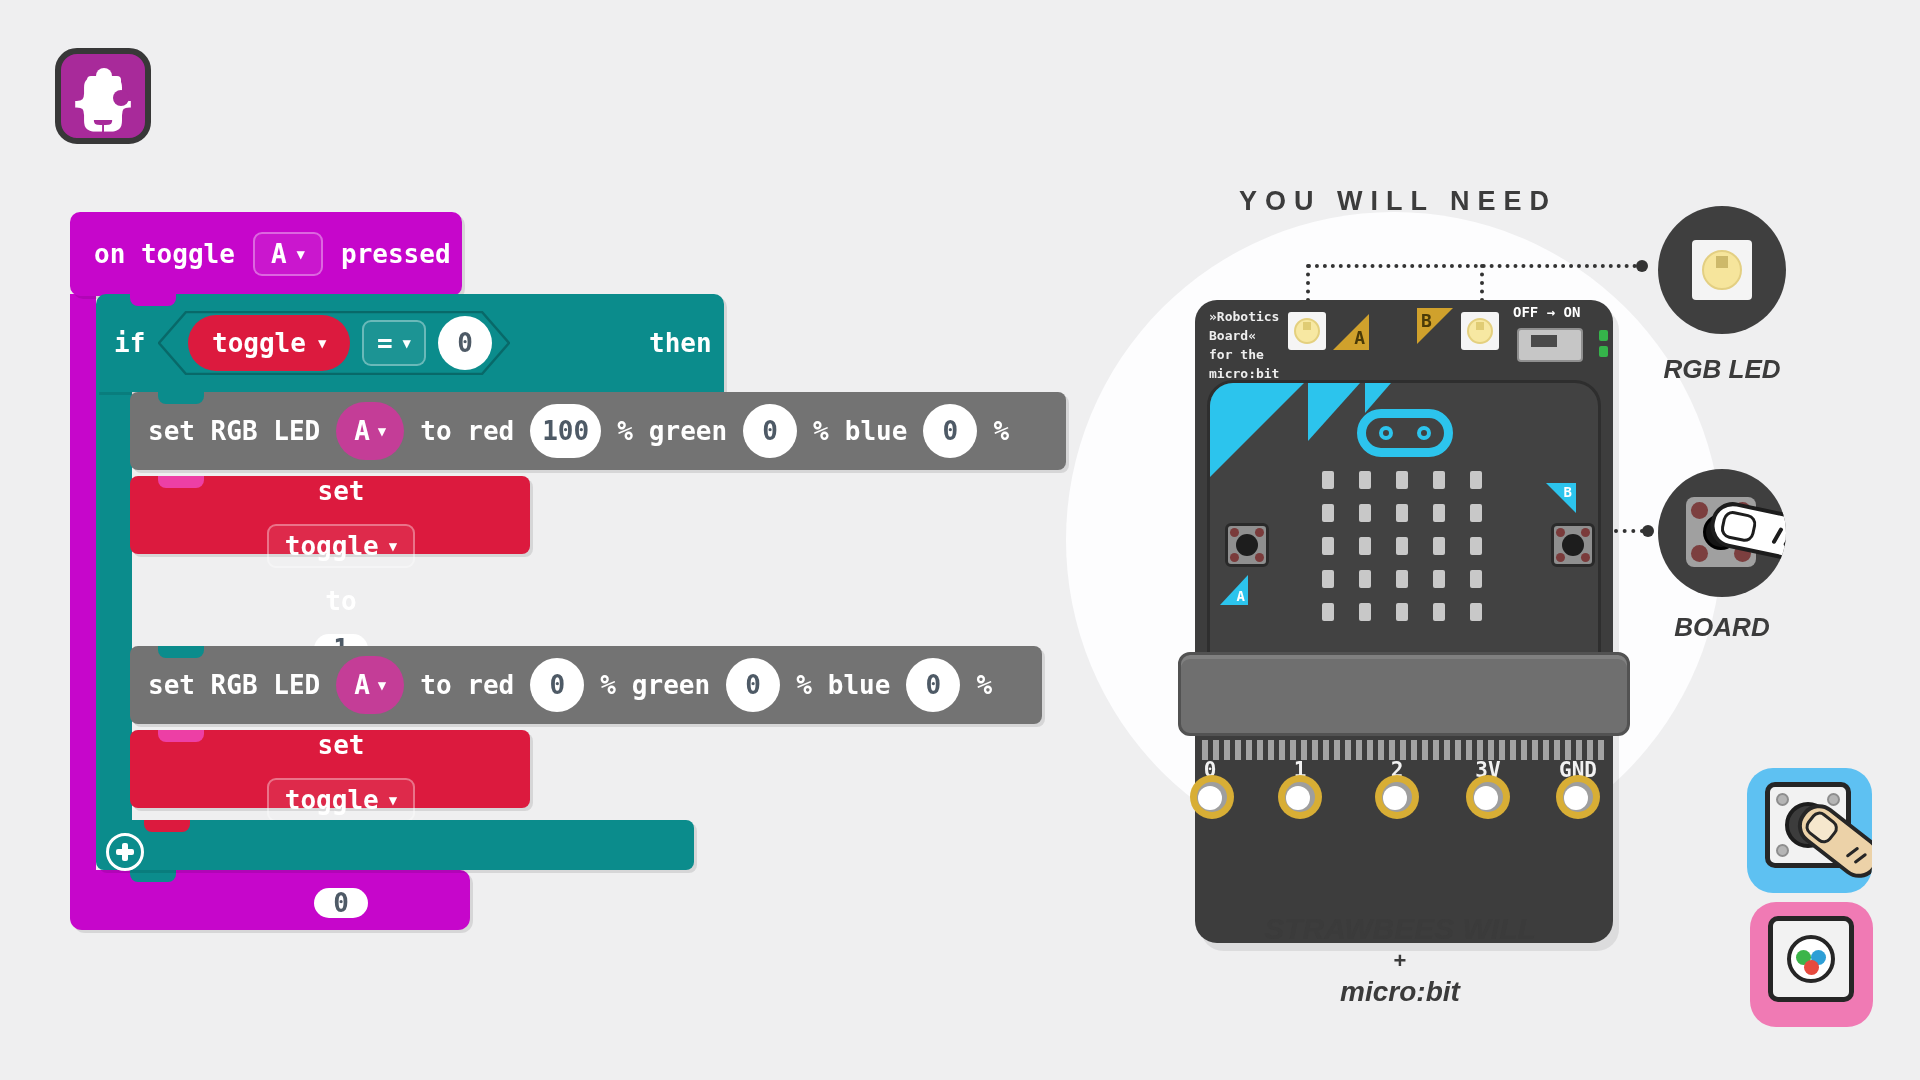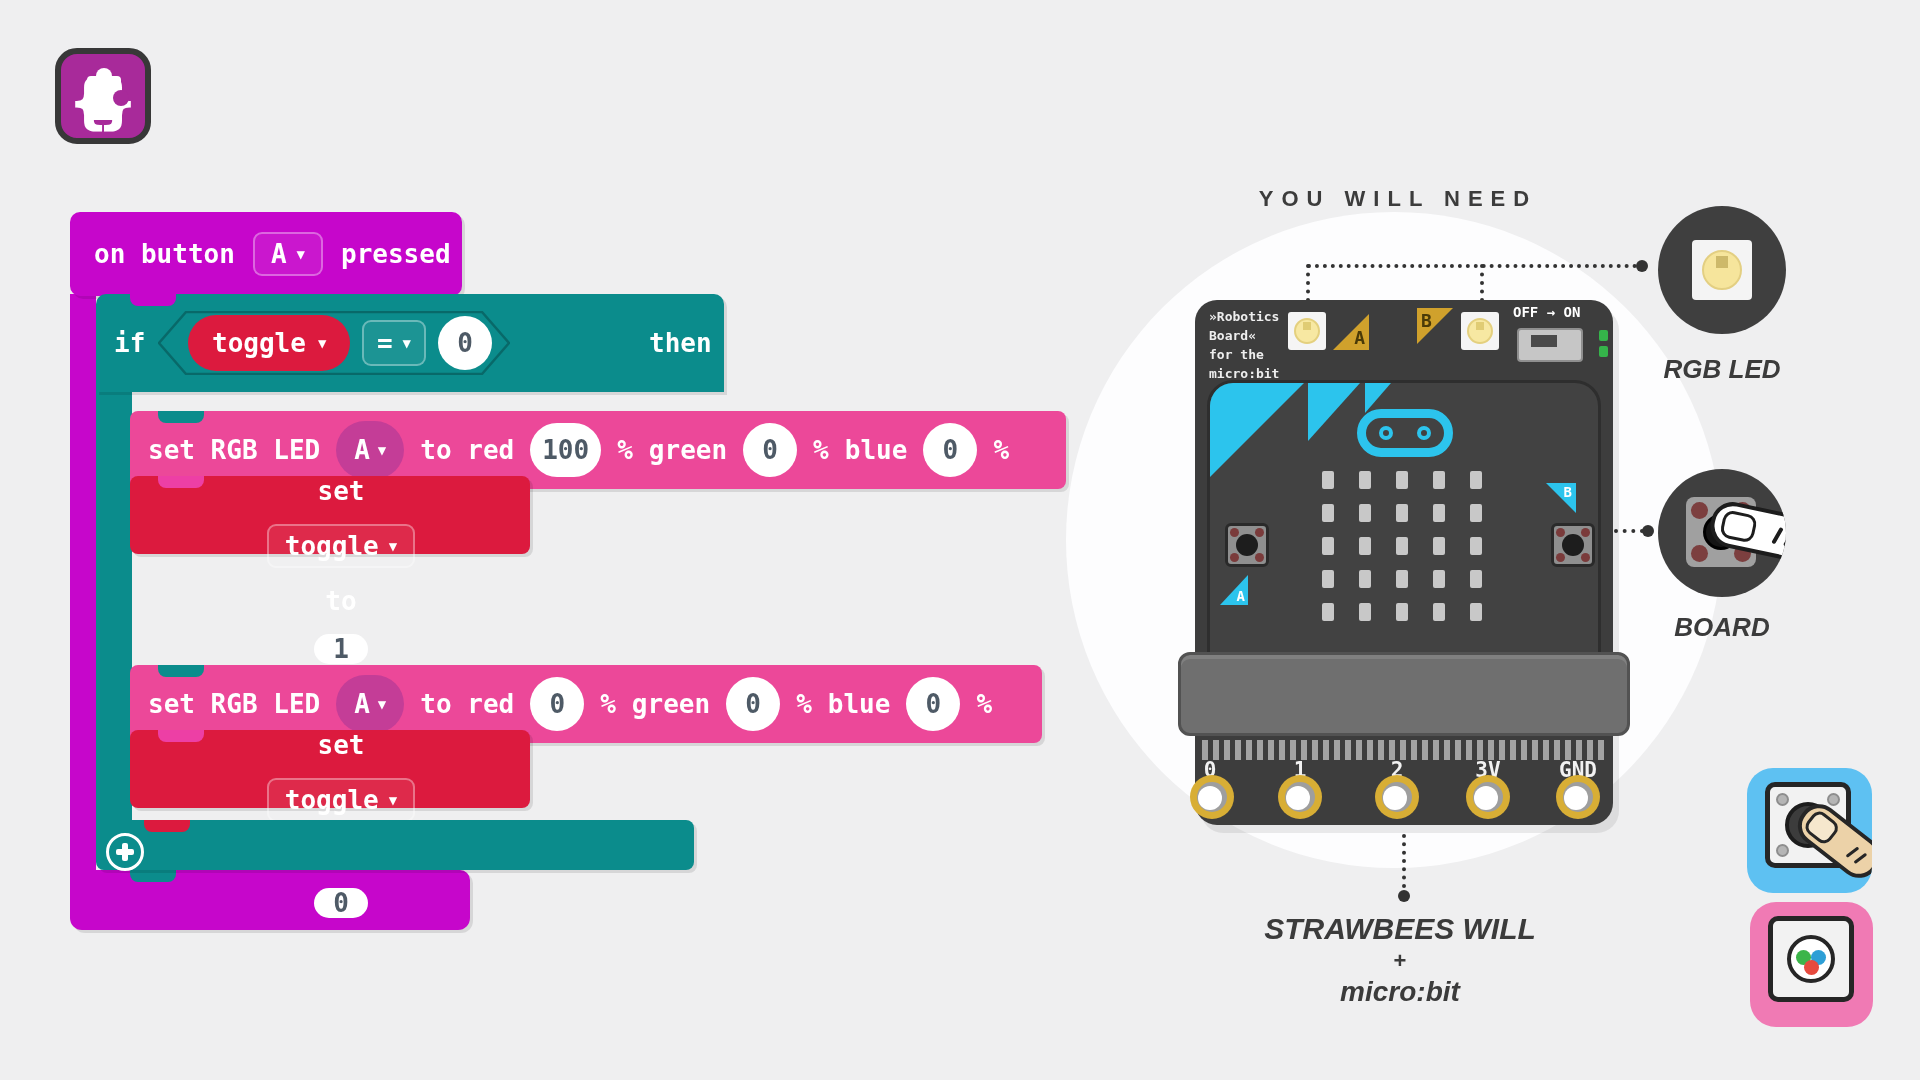--- a/index.html
+++ b/index.html
@@ -16,21 +16,21 @@
   .puzzle .bump { position:absolute; left:9px; top:-8px; width:16px; height:16px; background:#fff; border-radius:50%; }
   .puzzle .notch { position:absolute; right:-8px; top:14px; width:16px; height:16px; background:#a82a9a; border-radius:50%; }
   .page-title { position:absolute; left:188px; top:58px; font-size:58px; font-weight:bold;
                 color:#4b4b4b; letter-spacing:3px; }
 
   
   .blk { position:absolute; display:flex; align-items:center;
          font-family:"DejaVu Sans Mono", monospace; font-weight:bold; color:#fff; font-size:26px;
          box-shadow:3px 3px 0 rgba(0,0,0,0.10);padding-left:16px; }
   .magenta { background:#c606cb; } .teal { background:#0b8c8c; }
-  .pink { background:#ec4899;margin-top:19px; } .red { background:#dc1a3e;flex-direction:column; }
+  .pink { background:#737373; } .red { background:#dc1a3e;flex-direction:column; }
   .spine { position:absolute; box-shadow:none; }
   .nc { position:absolute; top:0; width:46px; height:12px; border-radius:0 0 8px 8px; }
   .nc-magenta { background:#c606cb; } .nc-teal { background:#0b8c8c; }
   .nc-pink { background:#ed3fa5; } .nc-red { background:#dc1a3e; }
 
   .dd { display:flex; align-items:center; gap:10px; justify-content:center;
         border:2px solid rgba(255,255,255,0.35); background:rgba(255,255,255,0.07);
         border-radius:9px; padding:5px 16px; }
   .dd-arrow { font-size:14px; line-height:1; }
   .oval { min-width:54px; height:54px; border-radius:27px; background:#fff; color:#4e5a66;
@@ -66,21 +66,21 @@
   #minus-btn .bar { position:absolute; left:7px; top:13px; width:18px; height:6px; background:#fff; border-radius:2px; }
   #plus-btn { left:10px; top:13px; }
   #plus-btn .bar-h { position:absolute; left:7px; top:13px; width:18px; height:6px; background:#fff; border-radius:2px; }
   #plus-btn .bar-v { position:absolute; left:13px; top:7px; width:6px; height:18px; background:#fff; border-radius:2px; }
   #blk-else .kw-else { position:absolute; left:18px; }
 
   
   .white-circle { position:absolute; left:1066px; top:212px; width:656px; height:656px;
                   border-radius:50%; background:#fdfdfe; }
   .ywn-heading { position:absolute; left:1128px; top:186px; width:540px; text-align:center;
-                 font-size:22px; font-weight:bold; letter-spacing:8px; color:#3c3c3c; }
+                 font-size:27px; font-weight:bold; letter-spacing:8px; color:#3c3c3c; }
 
   .dotline-h { position:absolute; border-top:4px dotted #333; }
   .dotline-v { position:absolute; border-left:4px dotted #333; }
   .dot-end { position:absolute; background:#333; border-radius:50%; width:12px; height:12px; }
 
   .item-circle { position:absolute; width:128px; height:128px; border-radius:50%; background:#3f3f3f;
                  overflow:hidden; }
   #rgb-circle { left:1658px; top:206px; }
   #button-circle { left:1658px; top:469px; }
   .item-label { position:absolute; width:200px; text-align:center; font-size:26px; font-weight:bold;
@@ -101,21 +101,21 @@
                background:#141414; border:3px solid #000; }
   .finger { position:absolute; background:#fff; border:4px solid #1d1d1d; border-radius:22px; }
   #button-circle .finger { left:52px; top:40px; width:110px; height:46px; transform:rotate(12deg); }
   .finger .nail { position:absolute; left:7px; top:5px; width:34px; height:28px; background:#fff;
                   border:3px solid #1d1d1d; border-radius:10px; }
   .finger .line1, .finger .line2 { position:absolute; width:4px; height:18px; background:#1d1d1d;
                   border-radius:2px; transform:rotate(18deg); }
   .finger .line1 { left:62px; top:11px; } .finger .line2 { left:74px; top:11px; }
 
   
-  .board { position:absolute; left:1195px; top:300px; width:418px; height:525px;
+  .board { position:absolute; left:1195px; top:300px; width:418px; height:643px;
            background:#3d3d3d; border-radius:22px; box-shadow:6px 8px 0 rgba(0,0,0,0.08); }
   .silk { position:absolute; left:14px; top:8px; color:#eee;
           font:bold 13px/1.45 "DejaVu Sans Mono", monospace; }
   .led-sq { position:absolute; width:38px; height:38px; background:#f5f5f5; border-radius:3px; }
   #led-sq1 { left:93px; top:12px; } #led-sq2 { left:266px; top:12px; }
   .led-sq .dome { position:absolute; left:6px; top:6px; width:26px; height:26px; border-radius:50%;
                   background:#f7e8a2; border:2px solid #e4d07e; }
   .led-sq .die { position:absolute; left:15px; top:10px; width:8px; height:8px; background:#e0cc74; }
   .gold-tri { position:absolute; width:36px; height:36px; background:#d0a12c; color:#4a3a08;
               font:bold 18px "DejaVu Sans Mono", monospace; }
@@ -214,21 +214,21 @@
         <div class="notch"></div>
     </div>
   </div>
 
   <div class="blk magenta spine" id="magenta-spine"></div>
   <div class="blk magenta" id="blk-magenta-bottom">
     <div class="nc nc-teal" style="left:60px"></div>
   </div>
 
   <div class="blk magenta" id="blk-onbutton">
-    <span>on button</span>
+    <span>on toggle</span>
     <span class="dd">
       <span>A</span>
       <span class="dd-arrow">▼</span>
     </span>
     <span>pressed</span>
   </div>
 
   <div class="blk teal spine" id="teal-spine"></div>
 
   <div class="blk teal" id="blk-ifrow">

